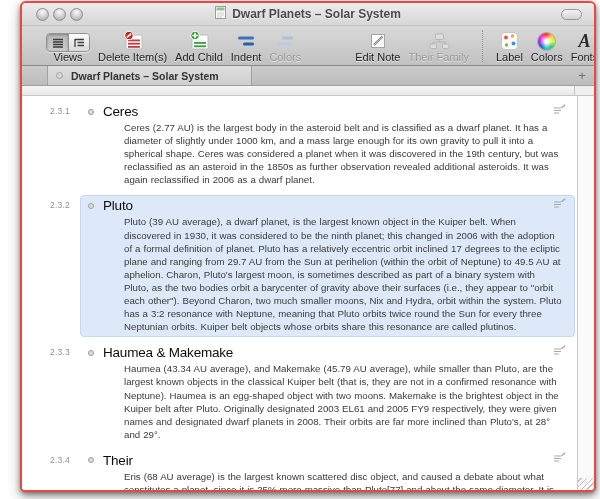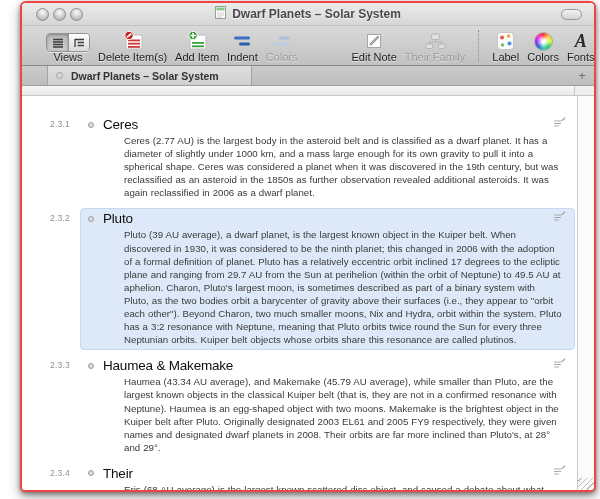--- a/index.html
+++ b/index.html
@@ -56,21 +56,21 @@
   .tab-fill{flex:1;}
   .tab-add{width:24px;display:flex;align-items:center;justify-content:center;font-size:13px;color:#707070;}
 
   
   .strip{height:10px;background:linear-gradient(#f6f6f6,#e9e9e9);border-bottom:1px solid #c6c6c6;
     display:flex;justify-content:flex-end;}
   .strip-corner{width:20px;border-left:1px solid #c6c6c6;background:#efefef;}
 
   
   .content{position:relative;height:397px;background:#fff;overflow:hidden;}
-  .items{position:absolute;left:0;right:17px;top:0;bottom:0;padding:18px 2px 0 28px;overflow:hidden;}
+  .items{position:absolute;left:0;right:17px;top:0;bottom:0;padding:5px 2px 0 28px;overflow:hidden;}
   .item{display:flex;margin-bottom:5px;}
   .item-num{width:30px;flex:0 0 30px;font-size:8.5px;color:#8f8f8f;padding-top:5px;letter-spacing:.2px;}
   .item-main{flex:1;border:1px solid transparent;border-radius:4px;padding:1px 0 3px 0;}
   .item.selected .item-main{background:#dde9f8;border-color:#c5d8f0;}
   .title-row{display:flex;align-items:center;padding:1px 8px 1px 7px;height:17px;}
   .bullet{width:6px;height:6px;border-radius:50%;border:1px solid #9d9d9d;background:#dcdcdc;
     flex:0 0 6px;margin-right:9px;}
   .item-title{font-size:13.5px;font-weight:normal;color:#0c0c0c;letter-spacing:-.2px;}
   .note-icon{margin-left:auto;margin-top:-4px;opacity:.85;}
   .item-body{font-size:9.7px;line-height:13.1px;color:#3a3a3a;margin:1px 12px 0 43px;
@@ -144,21 +144,21 @@
       <span class="tb-icon">
         <svg width="24" height="22" viewBox="0 0 24 22">
           <rect x="5" y="5" width="16" height="14" rx="1.5" fill="#fdfdfd" stroke="#bdbdbd"></rect>
           <rect x="7" y="12" width="12" height="1.8" fill="#3ba03b"></rect>
           <rect x="7" y="15.4" width="12" height="1.8" fill="#3ba03b"></rect>
           <circle cx="8" cy="5.5" r="4.2" fill="#2f9b2f" stroke="#ffffff"></circle>
           <rect x="5.3" y="4.7" width="5.4" height="1.6" fill="#ffffff"></rect>
           <rect x="7.2" y="2.8" width="1.6" height="5.4" fill="#ffffff"></rect>
         </svg>
       </span>
-      <span class="tb-label">Add Item</span>
+      <span class="tb-label">Add Child</span>
     </div>
 
 
     <div class="tb-item">
       <span class="tb-icon">
         <svg width="22" height="22" viewBox="0 0 22 22">
           <rect x="3" y="6.5" width="16" height="3" rx="1.5" fill="#3a6fc4"></rect>
           <rect x="8" y="12.5" width="11" height="3" rx="1.5" fill="#2a5cab"></rect>
         </svg>
       </span>

